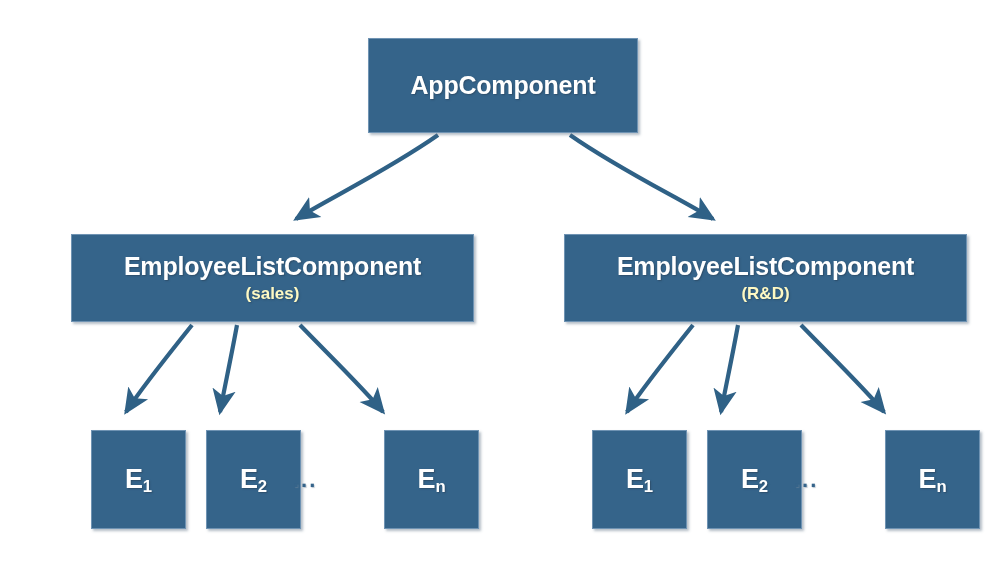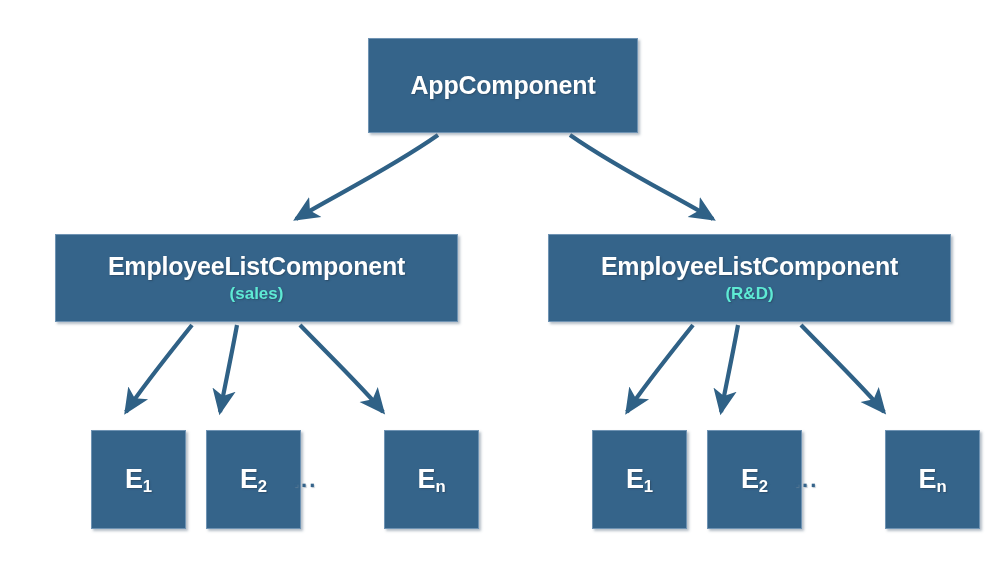--- a/index.html
+++ b/index.html
@@ -44,34 +44,34 @@
   }
   .node-title {
     font-weight: bold;
     letter-spacing: -0.2px;
     text-shadow: 1px 1px 1.4px rgba(40,60,80,0.55);
     line-height: 1.05;
     white-space: nowrap;
   }
   .node-subtitle {
     font-weight: bold;
-    color: #5eead4;
+    color: #fef9c3;
     text-shadow: 1px 1px 1.4px rgba(40,60,80,0.5);
     line-height: 1.05;
     white-space: nowrap;
   }
   #node-app {
     left: 368px;
     top: 38px;
     width: 270px;
     height: 95px;
   }
   #node-app .node-title { font-size: 25px; }
 
-  .mid-node { height: 88px; }
+  .mid-node { height: 88px; margin-left: 16px; }
   #node-list-sales {
     left: 55px;
     top: 234px;
     width: 403px;
   }
   #node-list-rnd {
     left: 548px;
     top: 234px;
     width: 403px;
   }

